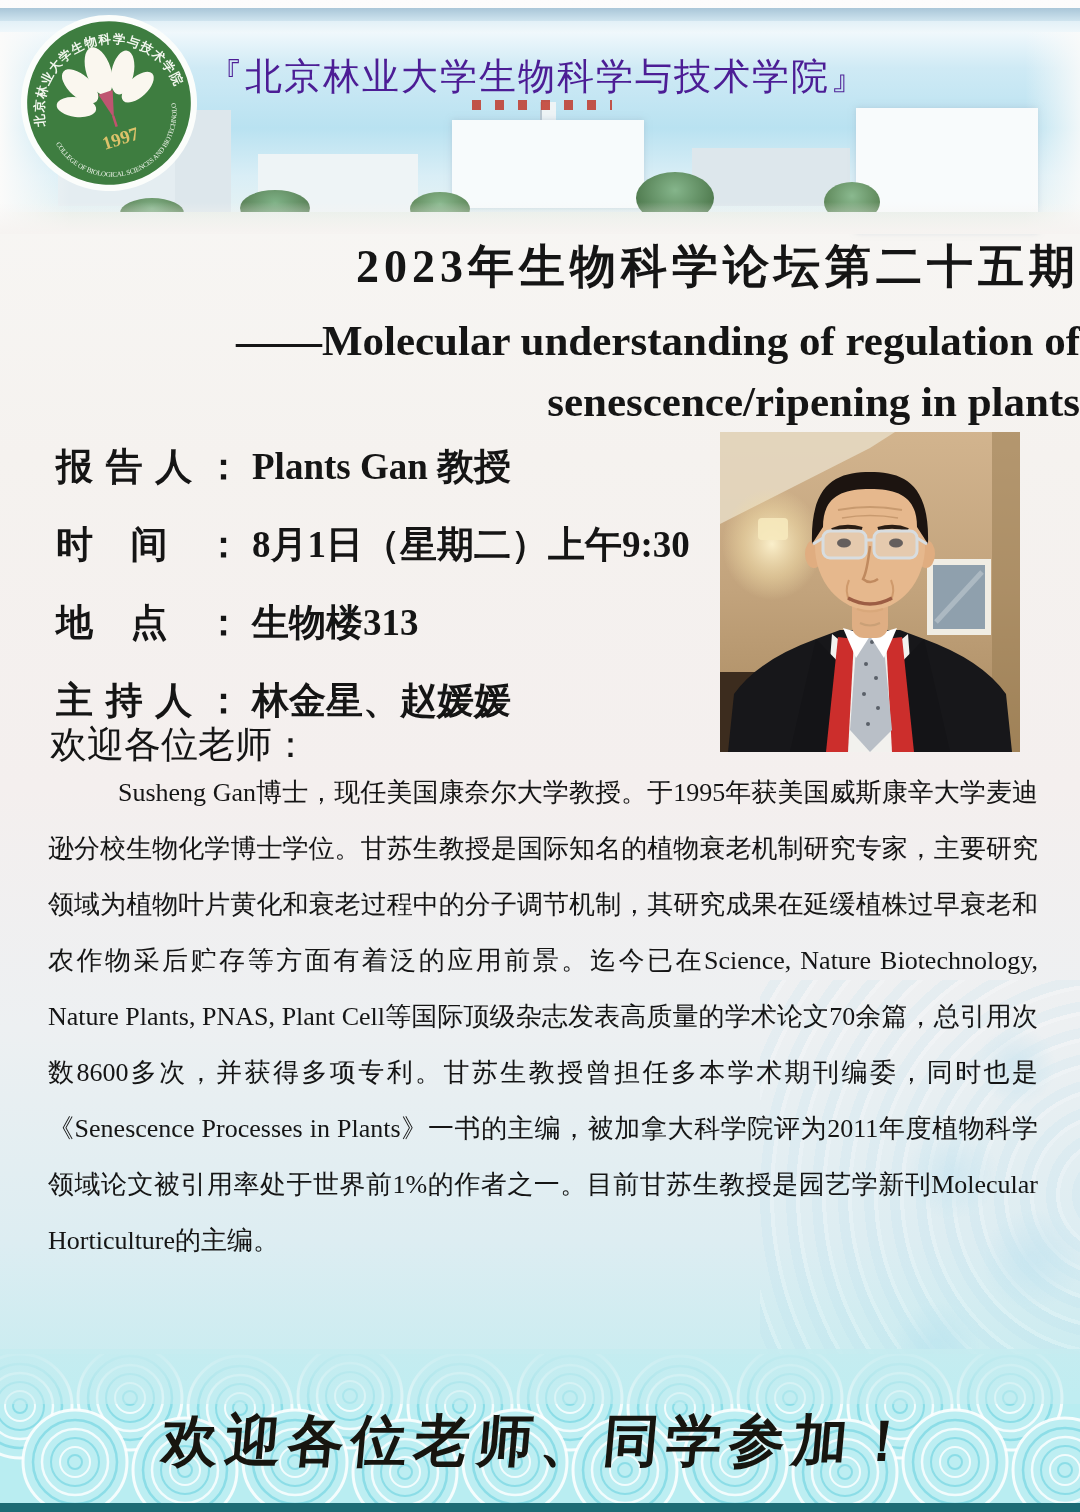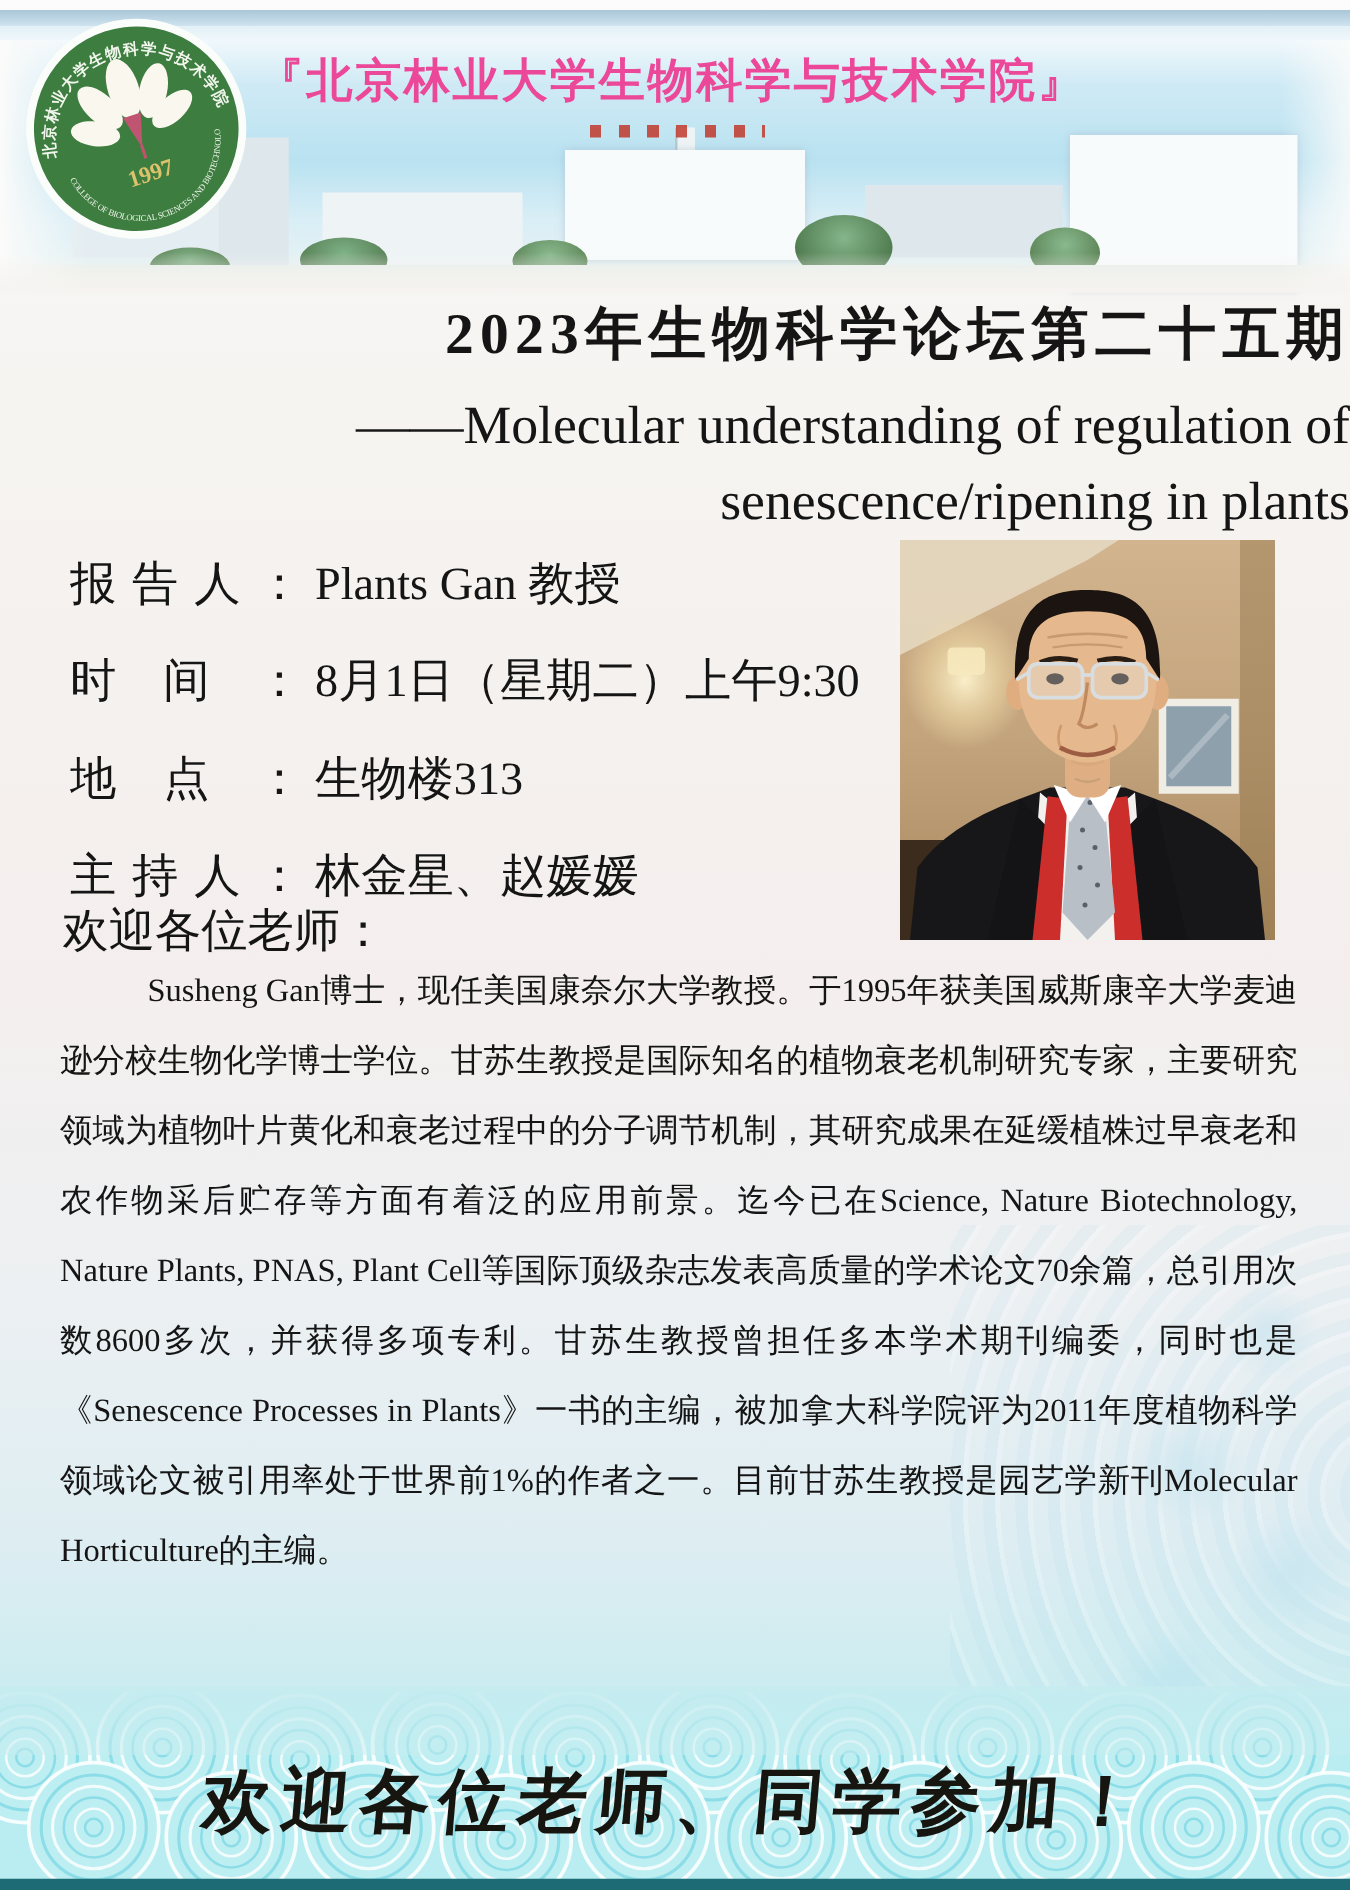--- a/index.html
+++ b/index.html
@@ -40,28 +40,28 @@
   .tree{position:absolute;border-radius:50%;}
   .t1{left:240px;top:158px;width:70px;height:36px;background:radial-gradient(ellipse at 50% 35%,#7fb287,#577e54 75%,rgba(87,126,84,0) 100%);}
   .t2{left:410px;top:160px;width:60px;height:34px;background:radial-gradient(ellipse at 50% 35%,#8ab98f,#5d8658 75%,rgba(93,134,88,0) 100%);}
   .t3{left:636px;top:140px;width:78px;height:52px;background:radial-gradient(ellipse at 50% 35%,#85b58b,#4f7a4e 75%,rgba(79,122,78,0) 100%);}
   .t4{left:824px;top:150px;width:56px;height:40px;background:radial-gradient(ellipse at 50% 35%,#8ab98f,#5d8658 75%,rgba(93,134,88,0) 100%);}
   .t5{left:120px;top:166px;width:64px;height:30px;background:radial-gradient(ellipse at 50% 35%,#84b38a,#5a8255 75%,rgba(90,130,85,0) 100%);}
   .ground{left:0;right:0;bottom:0;height:20px;background:linear-gradient(to bottom,#e7efe9,#eef2ec);}
   
   .logo{top:8px;left:16px;width:186px;height:190px;transform:rotate(-18deg);z-index:6;}
   
-  .college-title{top:40px;left:206px;font-size:37px;font-weight:700;letter-spacing:2px;color:#ec4899;z-index:6;white-space:nowrap;}
+  .college-title{top:52px;left:206px;font-size:37px;font-weight:400;letter-spacing:2px;color:#4c1d95;z-index:6;white-space:nowrap;}
   
   .title-block{top:236px;left:0;width:100%;text-align:right;z-index:3;}
   .title-cn{font-size:46px;font-weight:800;letter-spacing:5px;}
-  .title-en{font-size:43px;font-weight:400;line-height:1.42;margin-top:12px;}
+  .title-en{font-size:43px;font-weight:700;line-height:1.42;margin-top:12px;}
   
   .info{top:442px;left:56px;width:650px;z-index:3;}
-  .info-row{display:flex;align-items:flex-end;margin-bottom:28px;font-size:37px;font-weight:400;white-space:nowrap;}
+  .info-row{display:flex;align-items:flex-end;margin-bottom:28px;font-size:37px;font-weight:700;white-space:nowrap;}
   .info-label{flex:none;width:186px;text-align:justify;text-align-last:justify;margin-right:10px;}
   
   .photo{top:432px;left:720px;width:300px;height:320px;z-index:3;background:#c2a37c;}
   
   .bio-heading{top:720px;left:50px;font-size:37px;font-weight:500;z-index:3;}
   .bio-text{top:765px;left:48px;width:990px;font-size:26px;line-height:56px;
     text-align:justify;text-indent:70px;z-index:3;margin:0;}
   
   .deco-clouds{top:980px;right:0;width:320px;height:430px;opacity:.30;z-index:1;
     background:

